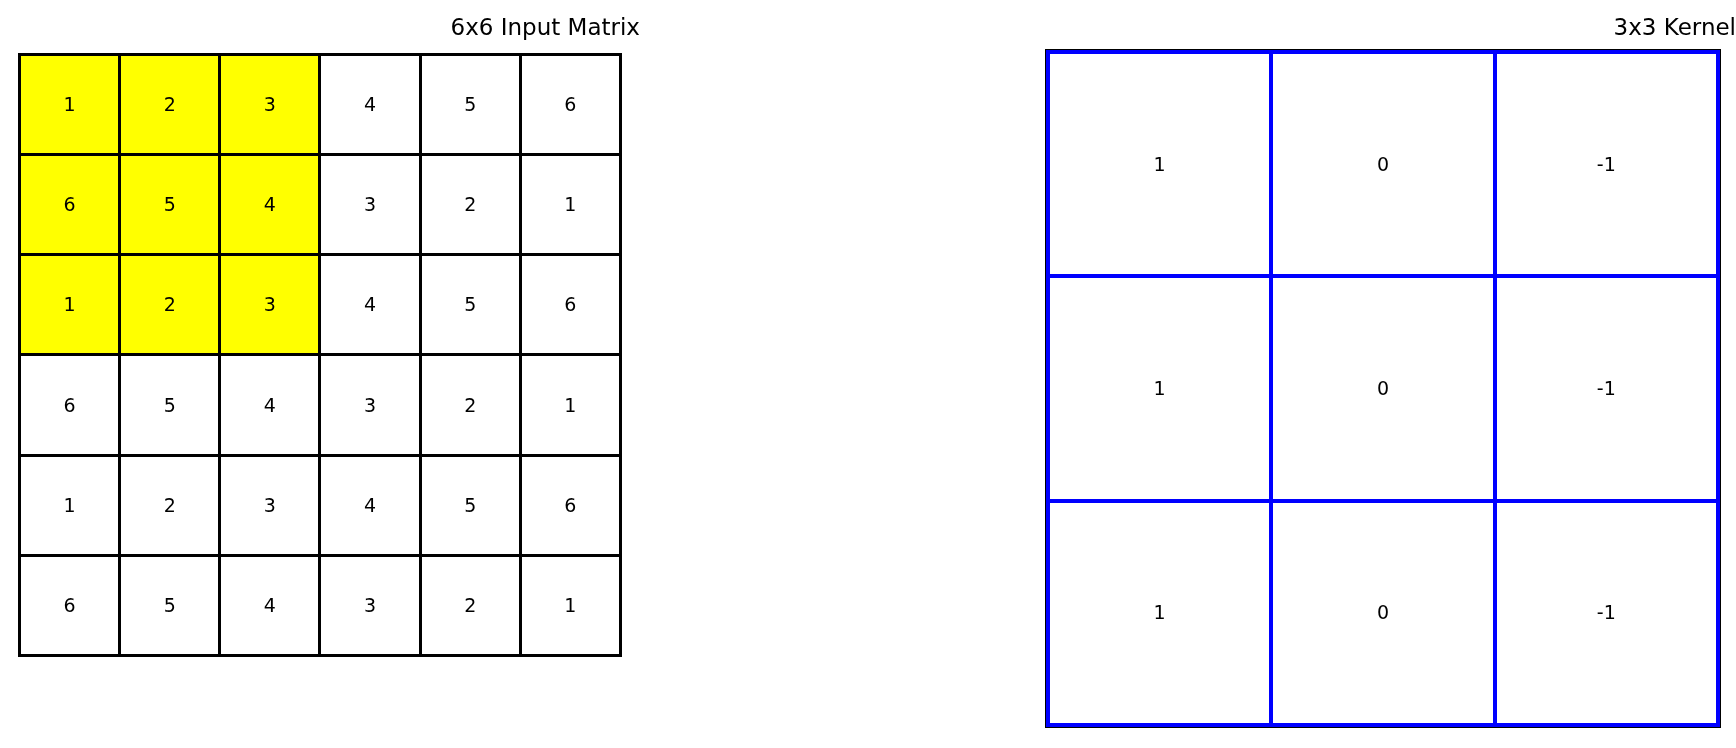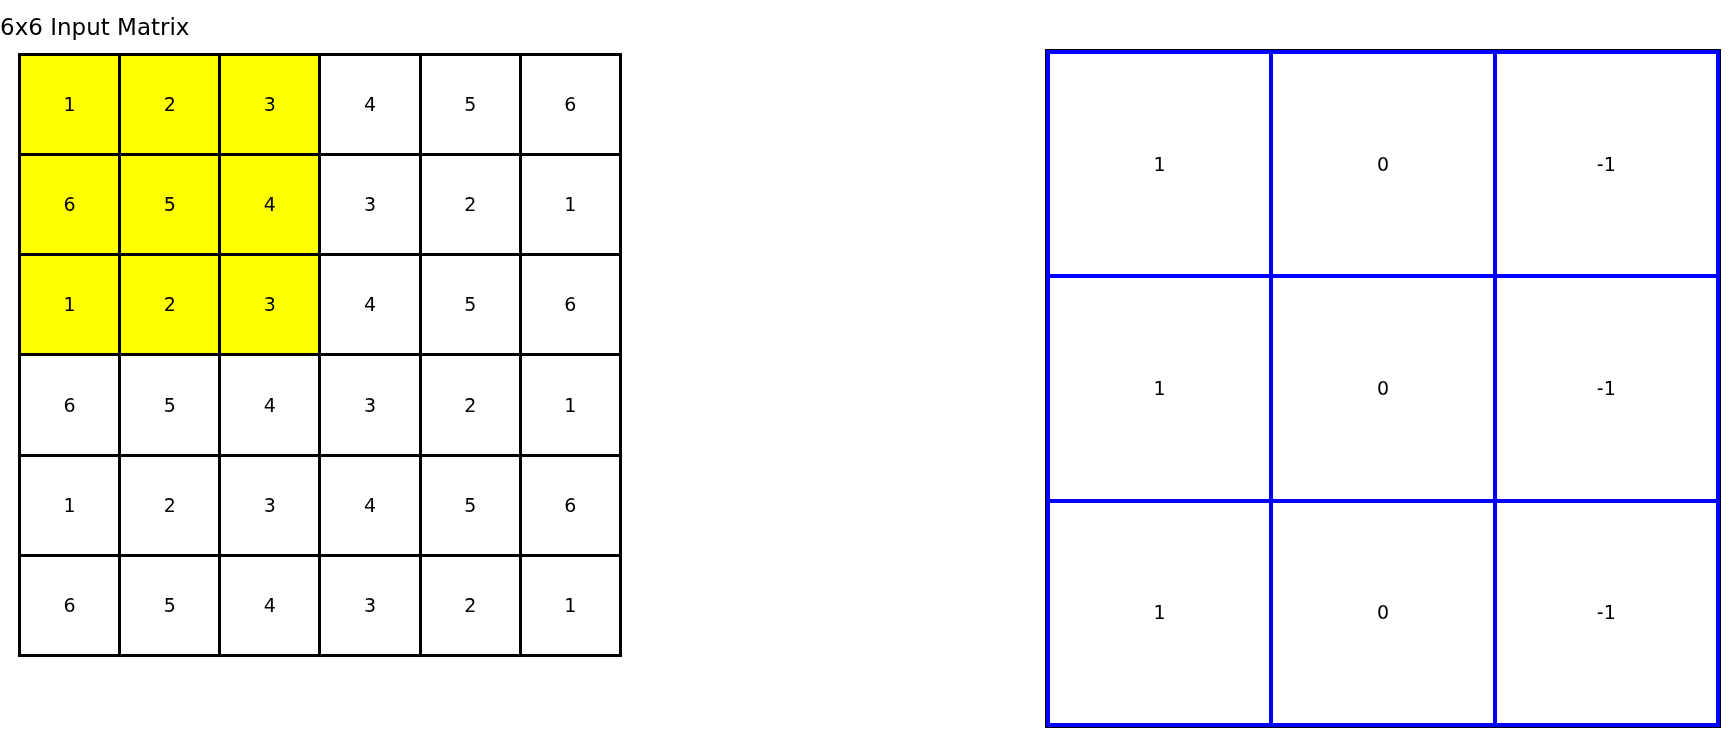--- a/index.html
+++ b/index.html
@@ -31,21 +31,21 @@
   #kernel-panel {
     left: 940px;
     top: 0px;
     width: 796px;
     height: 748px;
   }
 
   
   .panel-title {
     position: absolute;
-    text-align: left;
+    text-align: right;
     font-size: 23px;
     line-height: 23px;
     font-family: "DejaVu Sans", sans-serif;
     color: #000000;
     white-space: nowrap;
   }
 
   #matrix-title {
     left: 0px;
     top: 16px;
@@ -161,20 +161,21 @@
       <div class="cell">6</div>
       <div class="cell">5</div>
       <div class="cell">4</div>
       <div class="cell">3</div>
       <div class="cell">2</div>
       <div class="cell">1</div>
     </div>
 </div>
 
 <div class="panel" id="kernel-panel">
+  <div class="panel-title" id="kernel-title">3x3 Kernel</div>
 
   <div id="kernel-grid">
       <div class="cell">1</div>
       <div class="cell">0</div>
       <div class="cell">-1</div>
       <div class="cell">1</div>
       <div class="cell">0</div>
       <div class="cell">-1</div>
       <div class="cell">1</div>
       <div class="cell">0</div>

